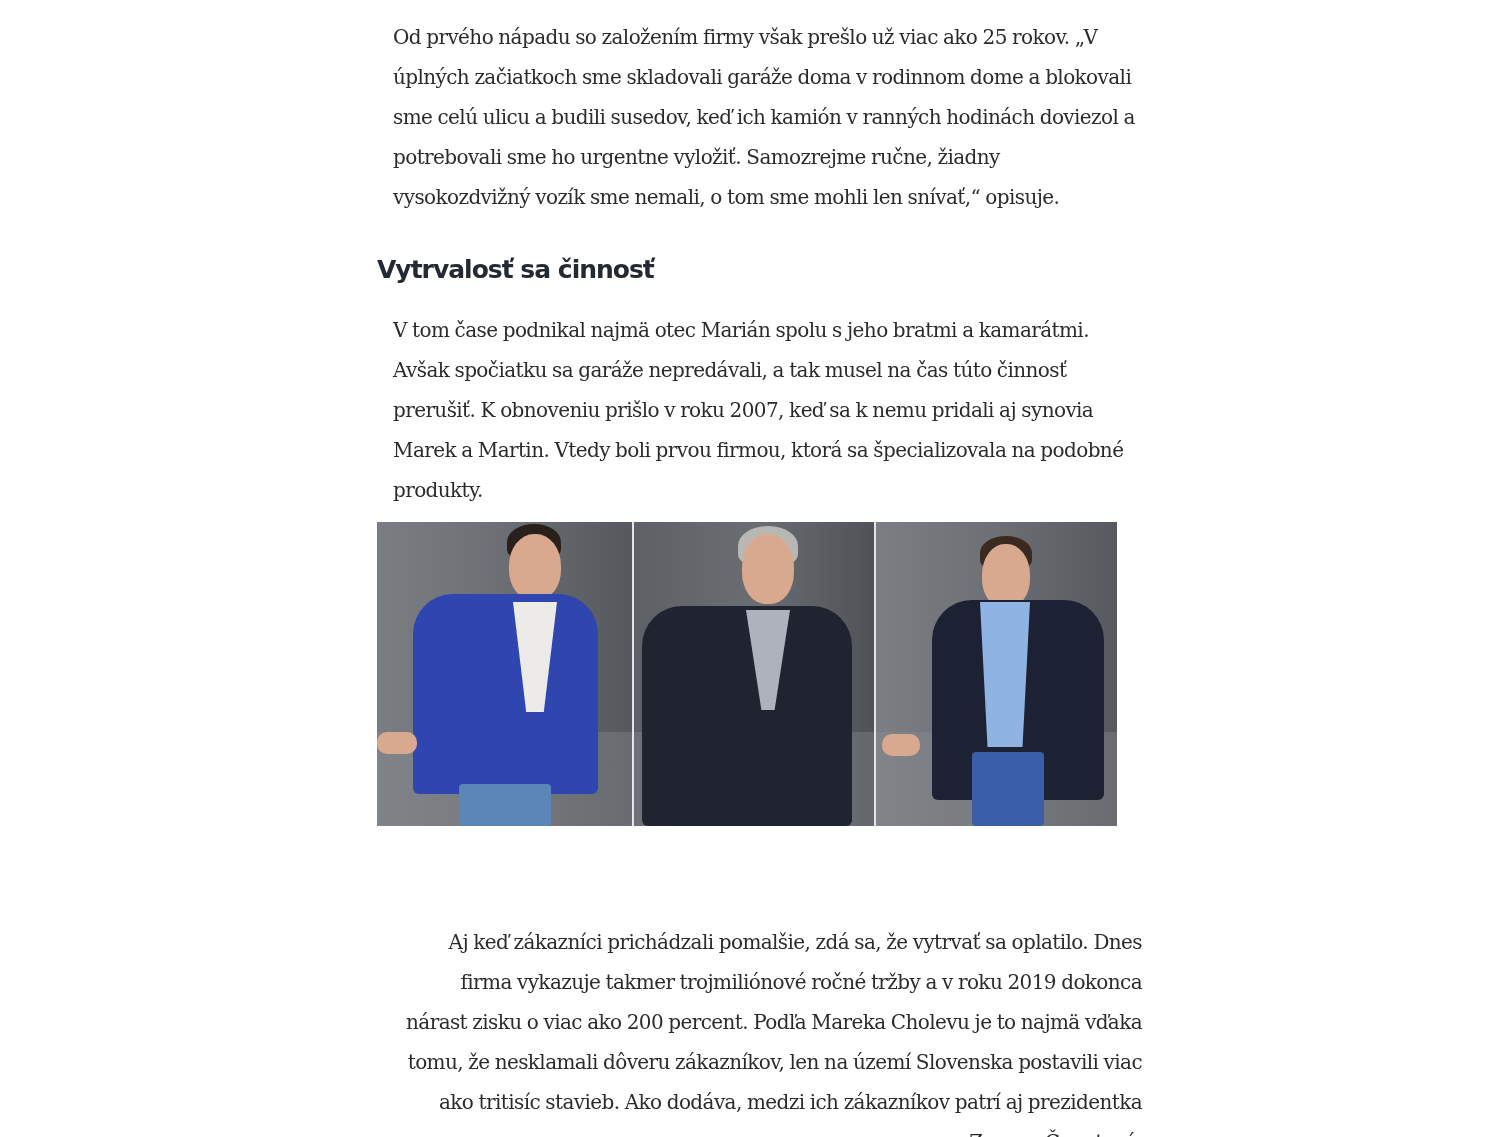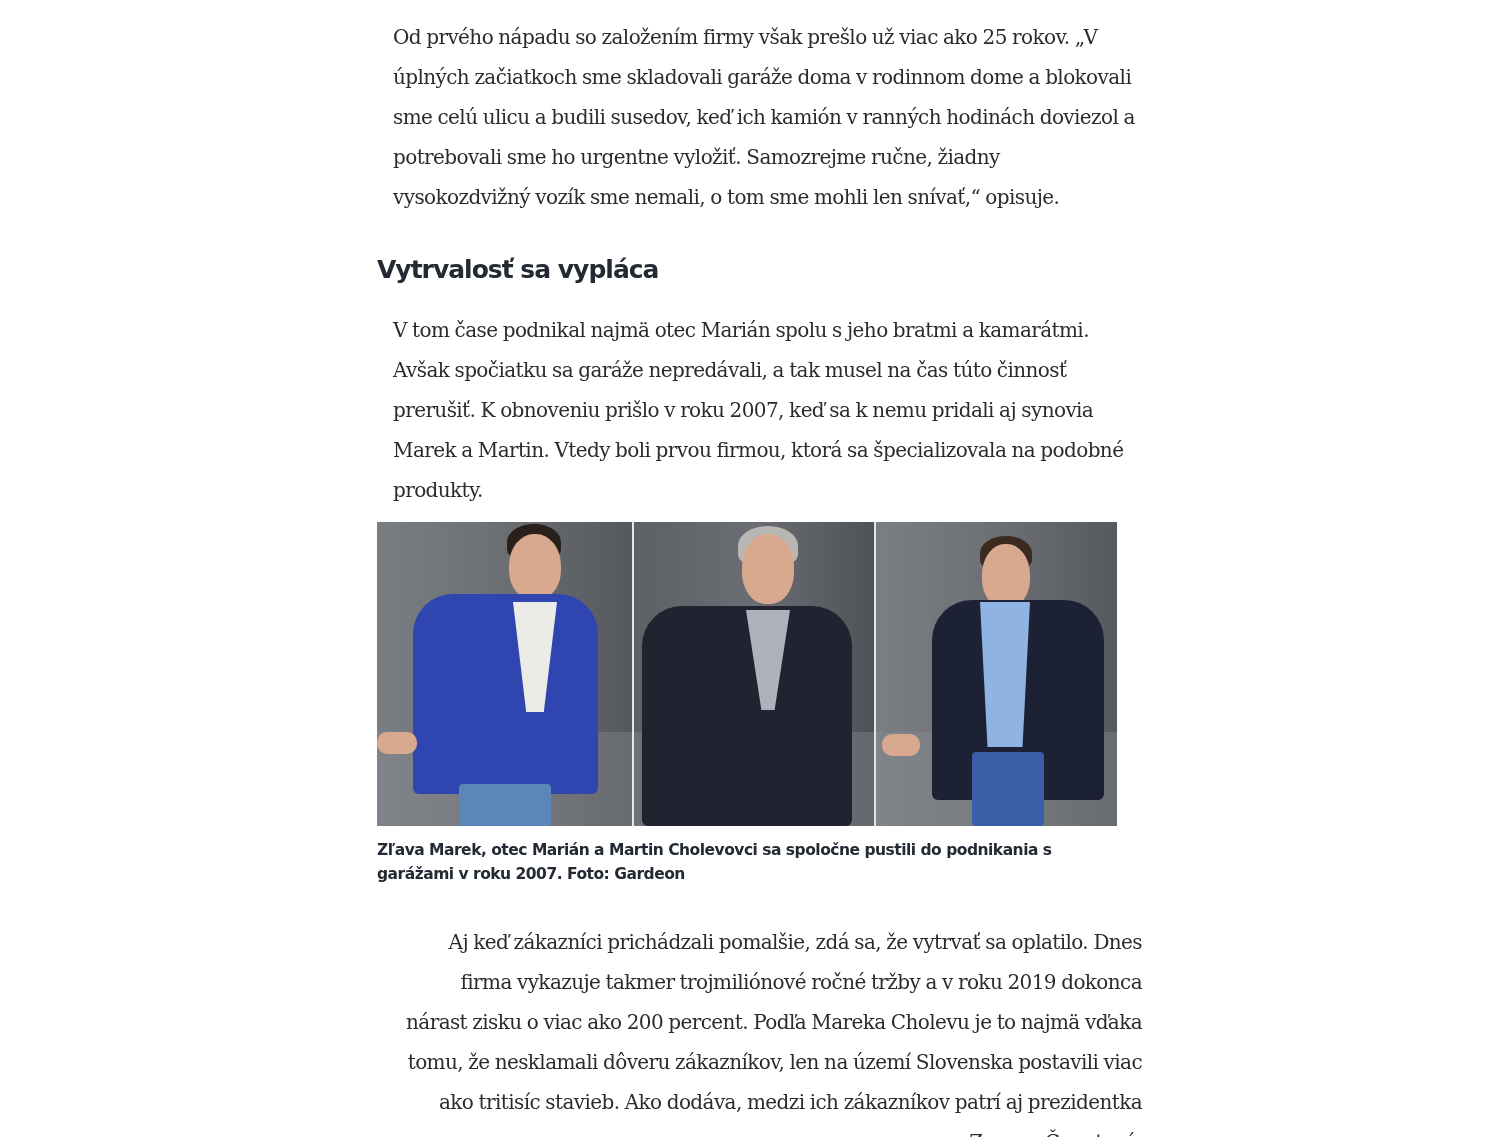--- a/index.html
+++ b/index.html
@@ -51,21 +51,21 @@
     width: 742px;
   }
   .p3 { position: absolute; top: 906px; left: 4px; width: 745px; text-align: right; }
 </style>
 </head>
 <body>
 
 <div class="article">
   <p class="para p1">Od prvého nápadu so založením firmy však prešlo už viac ako 25 rokov. „V úplných začiatkoch sme skladovali garáže doma v rodinnom dome a blokovali sme celú ulicu a budili susedov, keď ich kamión v ranných hodinách doviezol a potrebovali sme ho urgentne vyložiť. Samozrejme ručne, žiadny vysokozdvižný vozík sme nemali, o tom sme mohli len snívať,“ opisuje.</p>
 
-  <h2 class="h2">Vytrvalosť sa vypláca</h2>
+  <h2 class="h2">Vytrvalosť sa činnosť</h2>
 
   <p class="para p2">V tom čase podnikal najmä otec Marián spolu s jeho bratmi a kamarátmi. Avšak spočiatku sa garáže nepredávali, a tak musel na čas túto činnosť prerušiť. K obnoveniu prišlo v roku 2007, keď sa k nemu pridali aj synovia Marek a Martin. Vtedy boli prvou firmou, ktorá sa špecializovala na podobné produkty.</p>
 
   <figure class="figure">
     <div class="photo">
 
       <div class="panel a">
         <div class="wall-line"></div>
         <div class="hair" style="left:130px;top:2px;width:54px;height:36px;background:#2a201b;"></div>
         <div class="head" style="left:132px;top:12px;width:52px;height:66px;"></div>
@@ -86,17 +86,16 @@
       <div class="panel c">
         <div class="wall-line"></div>
         <div class="hair" style="left:104px;top:14px;width:52px;height:34px;background:#3a2a20;"></div>
         <div class="head" style="left:106px;top:22px;width:48px;height:64px;"></div>
         <div class="jacket" style="left:56px;top:78px;width:172px;height:200px;background:#1c2233;"></div>
         <div class="shirt" style="left:104px;top:80px;width:50px;height:145px;background:#8fb4e3;clip-path:polygon(0 0,100% 0,85% 100%,15% 100%);"></div>
         <div class="jeans" style="left:96px;top:230px;width:72px;height:74px;background:#3a5ea8;"></div>
         <div class="head" style="left:6px;top:212px;width:38px;height:22px;border-radius:10px;"></div>
       </div>
     </div>
-    <figcaption class="caption">Zľava Marek, otec Marián a Martin Cholevovci sa spoločne pustili do podnikania s garážami v roku 2007. Foto: Gardeon</figcaption>
   </figure>
 
   <p class="para p3">Aj keď zákazníci prichádzali pomalšie, zdá sa, že vytrvať sa oplatilo. Dnes firma vykazuje takmer trojmiliónové ročné tržby a v roku 2019 dokonca nárast zisku o viac ako 200 percent. Podľa Mareka Cholevu je to najmä vďaka tomu, že nesklamali dôveru zákazníkov, len na území Slovenska postavili viac ako tritisíc stavieb. Ako dodáva, medzi ich zákazníkov patrí aj prezidentka Zuzana Čaputová.</p>
 </div>
 
 </body></html>

